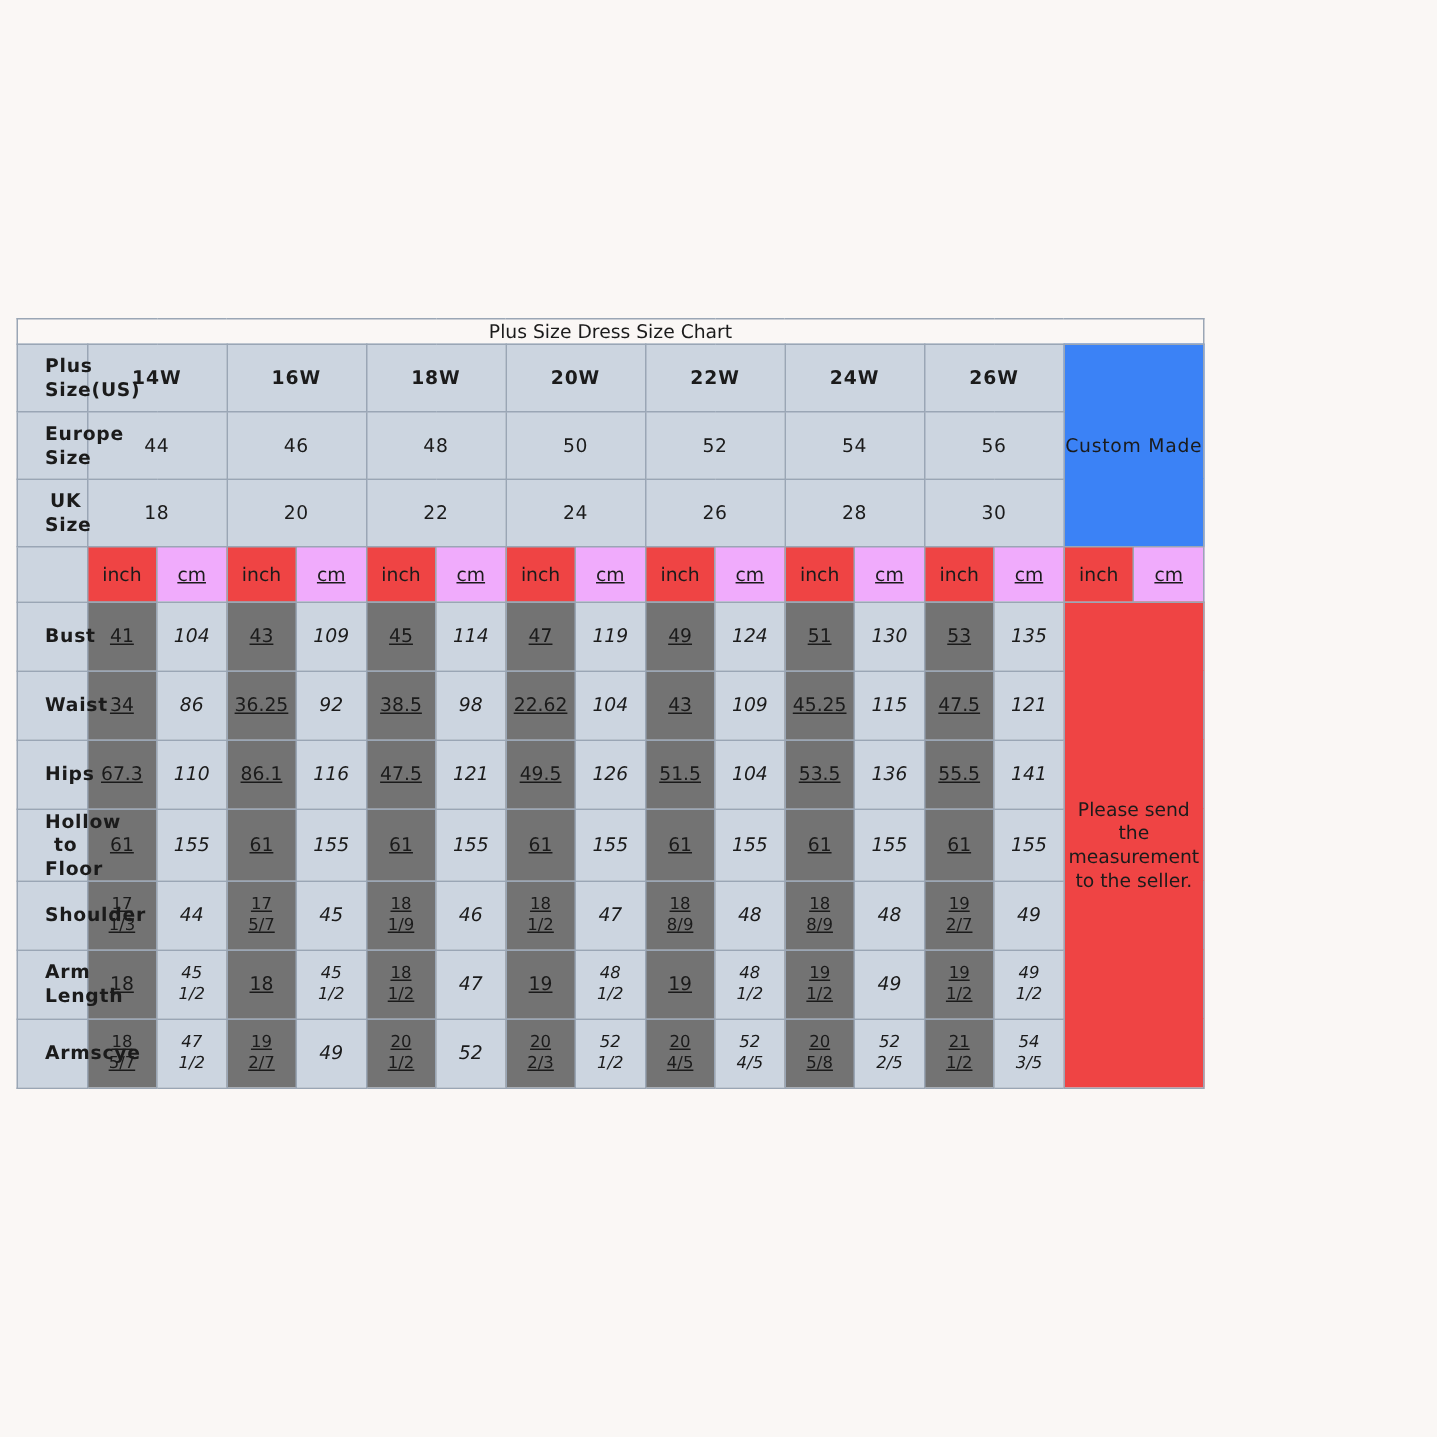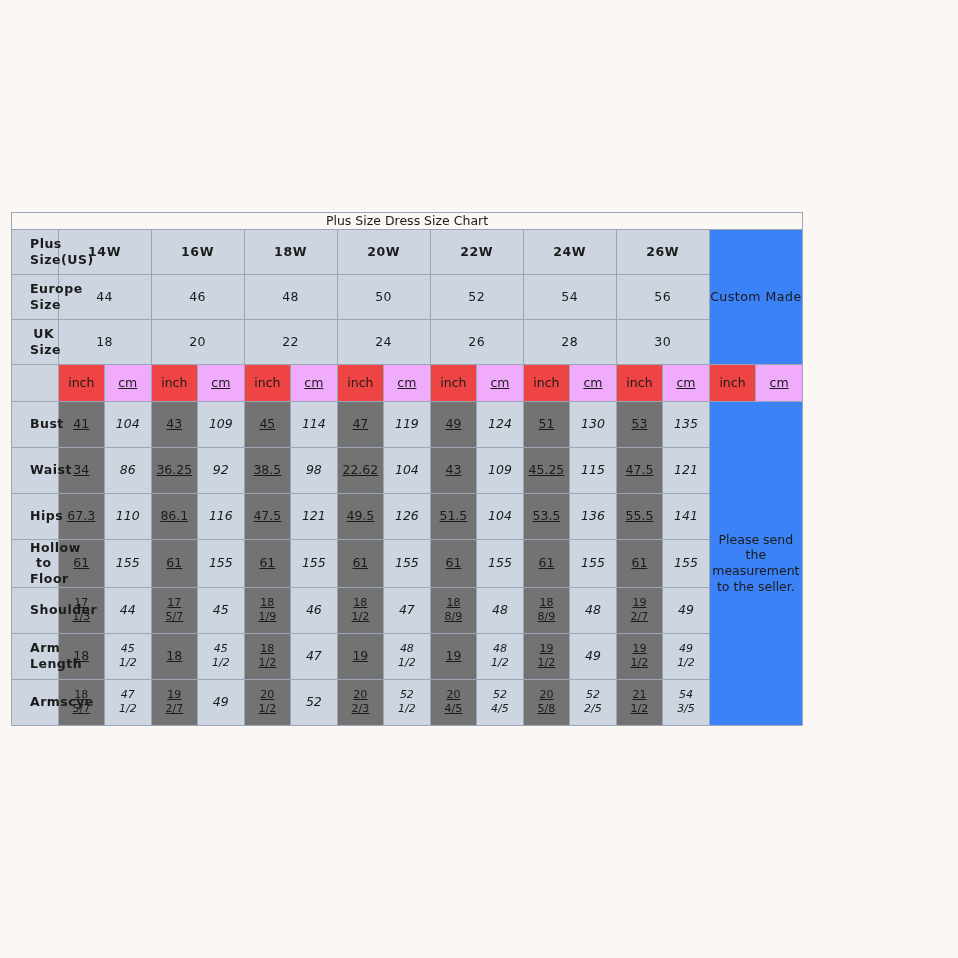--- a/index.html
+++ b/index.html
@@ -76,21 +76,21 @@
     background: #ccd5e0;
     height: 45px;
     font-style: italic;
   }
   .custom-made {
     background: #3b82f6;
     font-size: 12.5px;
     letter-spacing: 0.5px;
   }
   .please-send {
-    background: #3b82f6;
+    background: #ef4444;
     font-size: 12.5px;
     line-height: 1.55;
     padding: 4px 6px;
     margin-left: 20px;
   }
   .frac {
     display: block;
     font-size: 11px;
   }
 </style>

